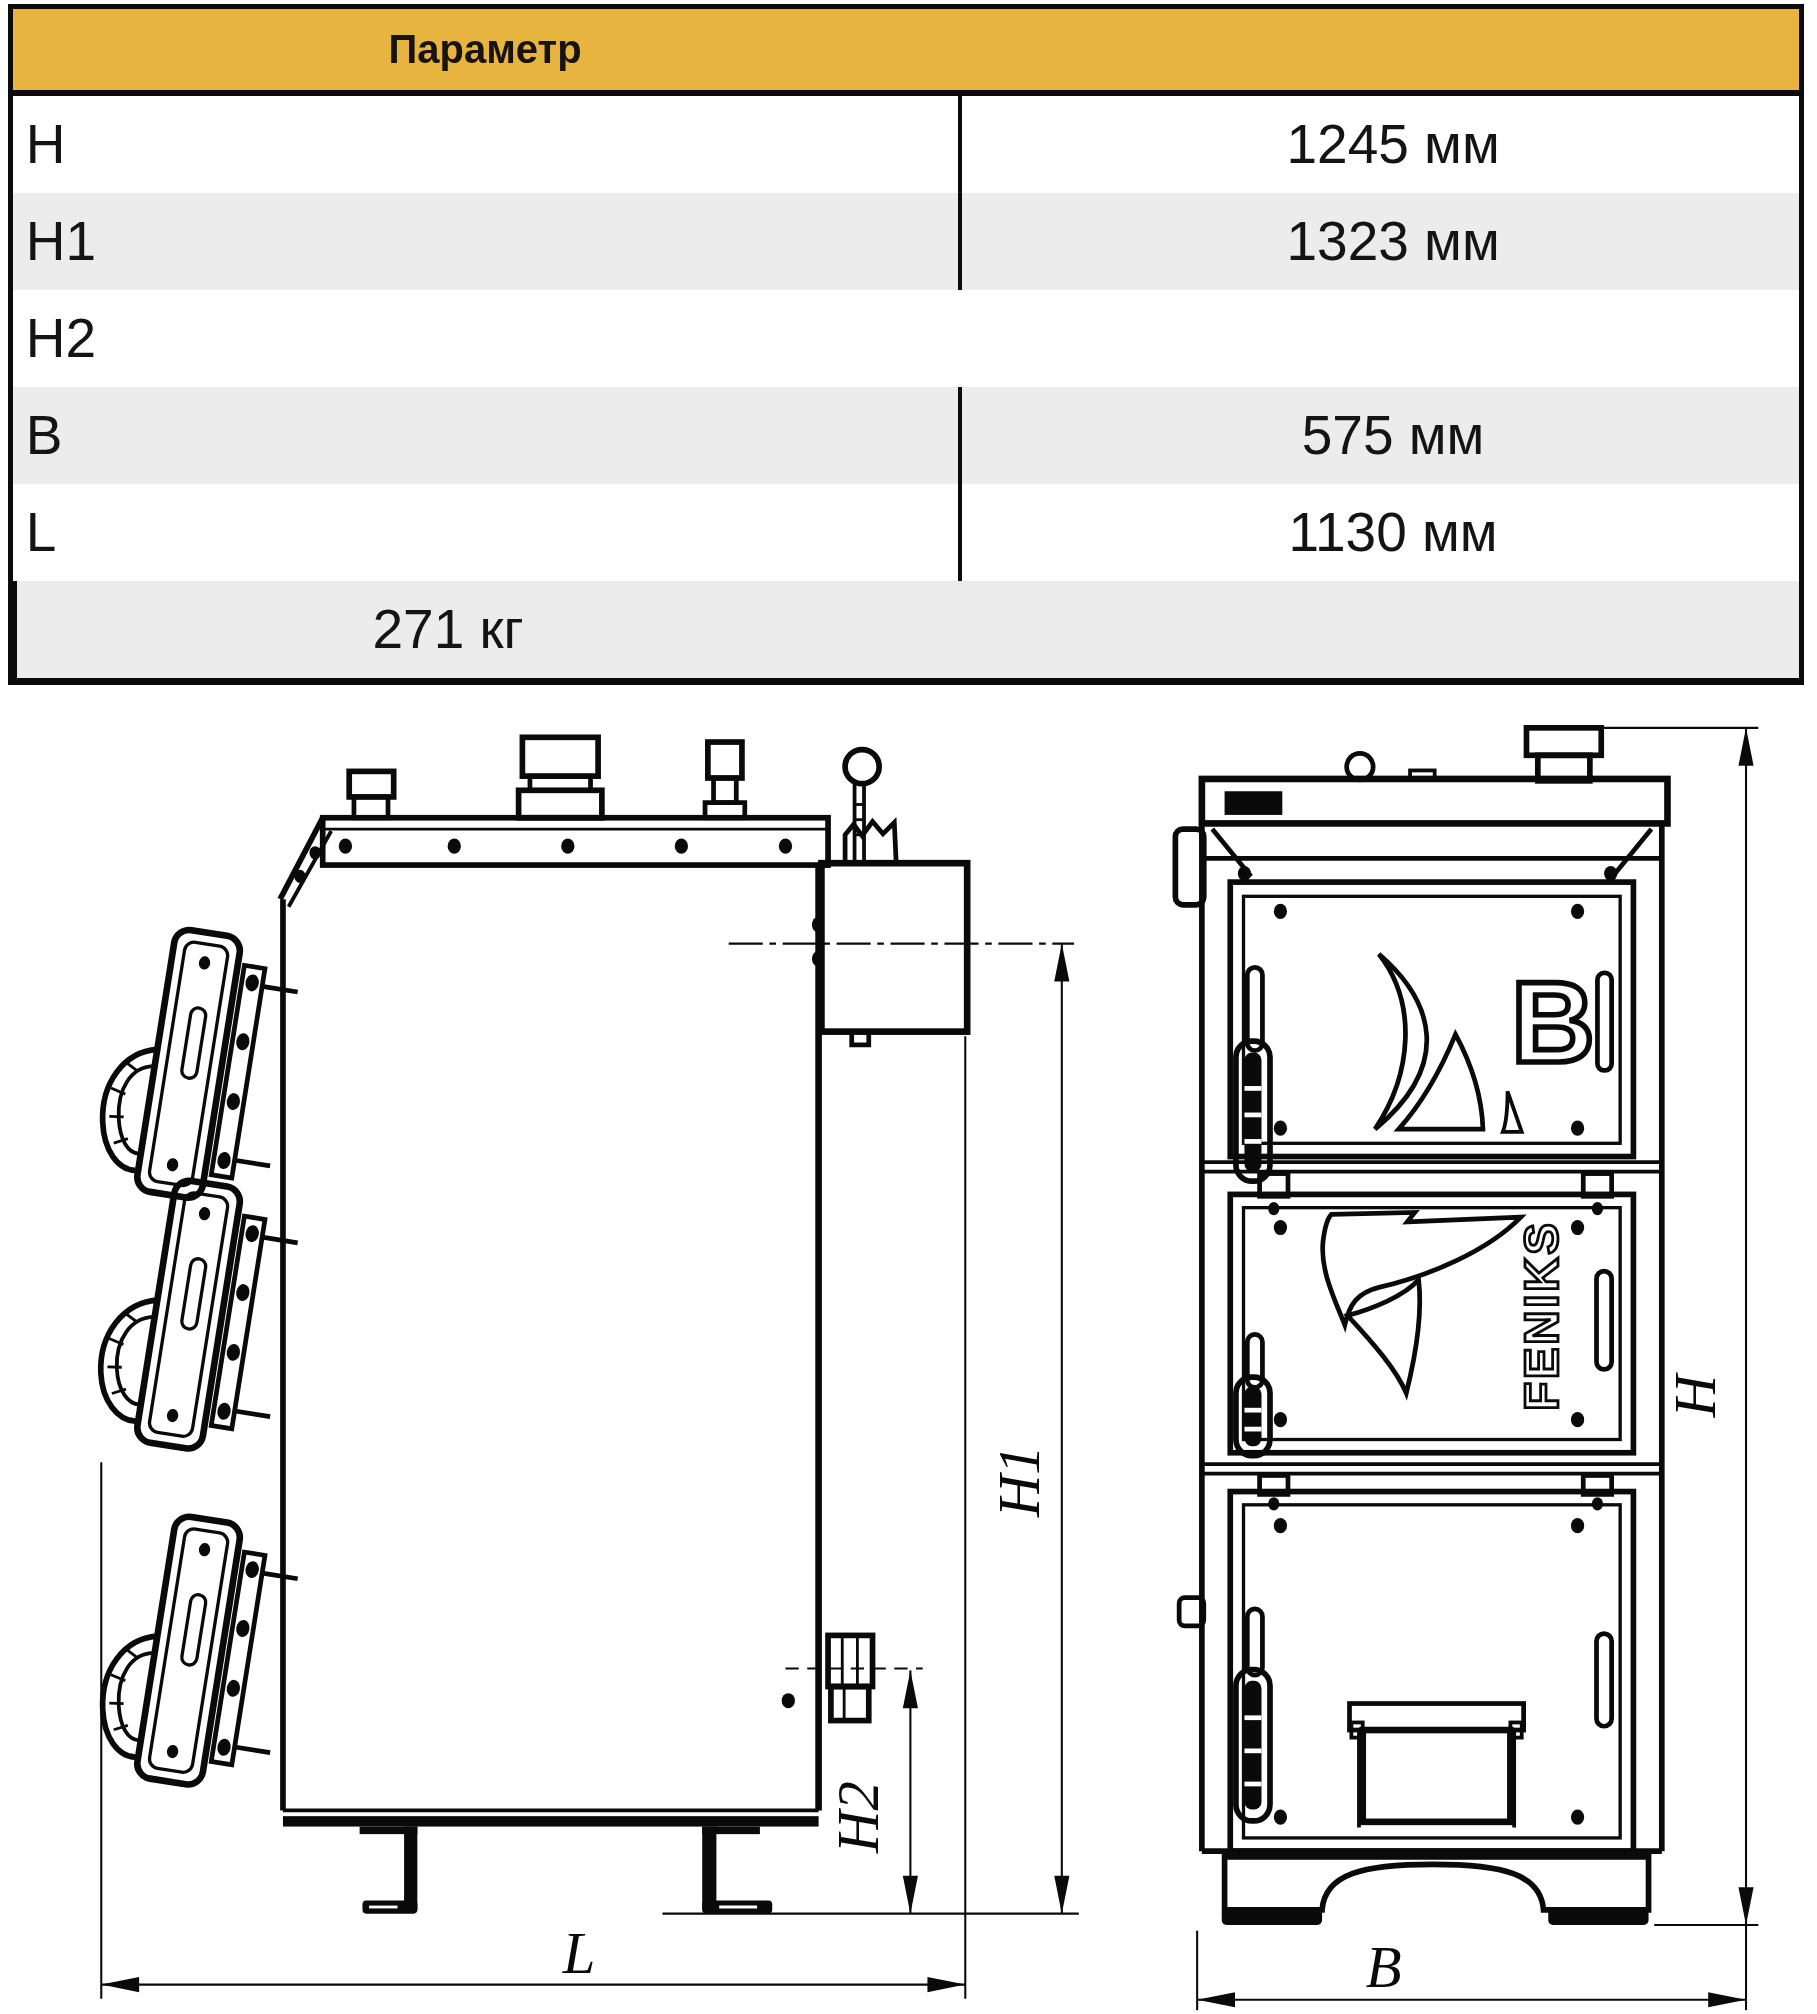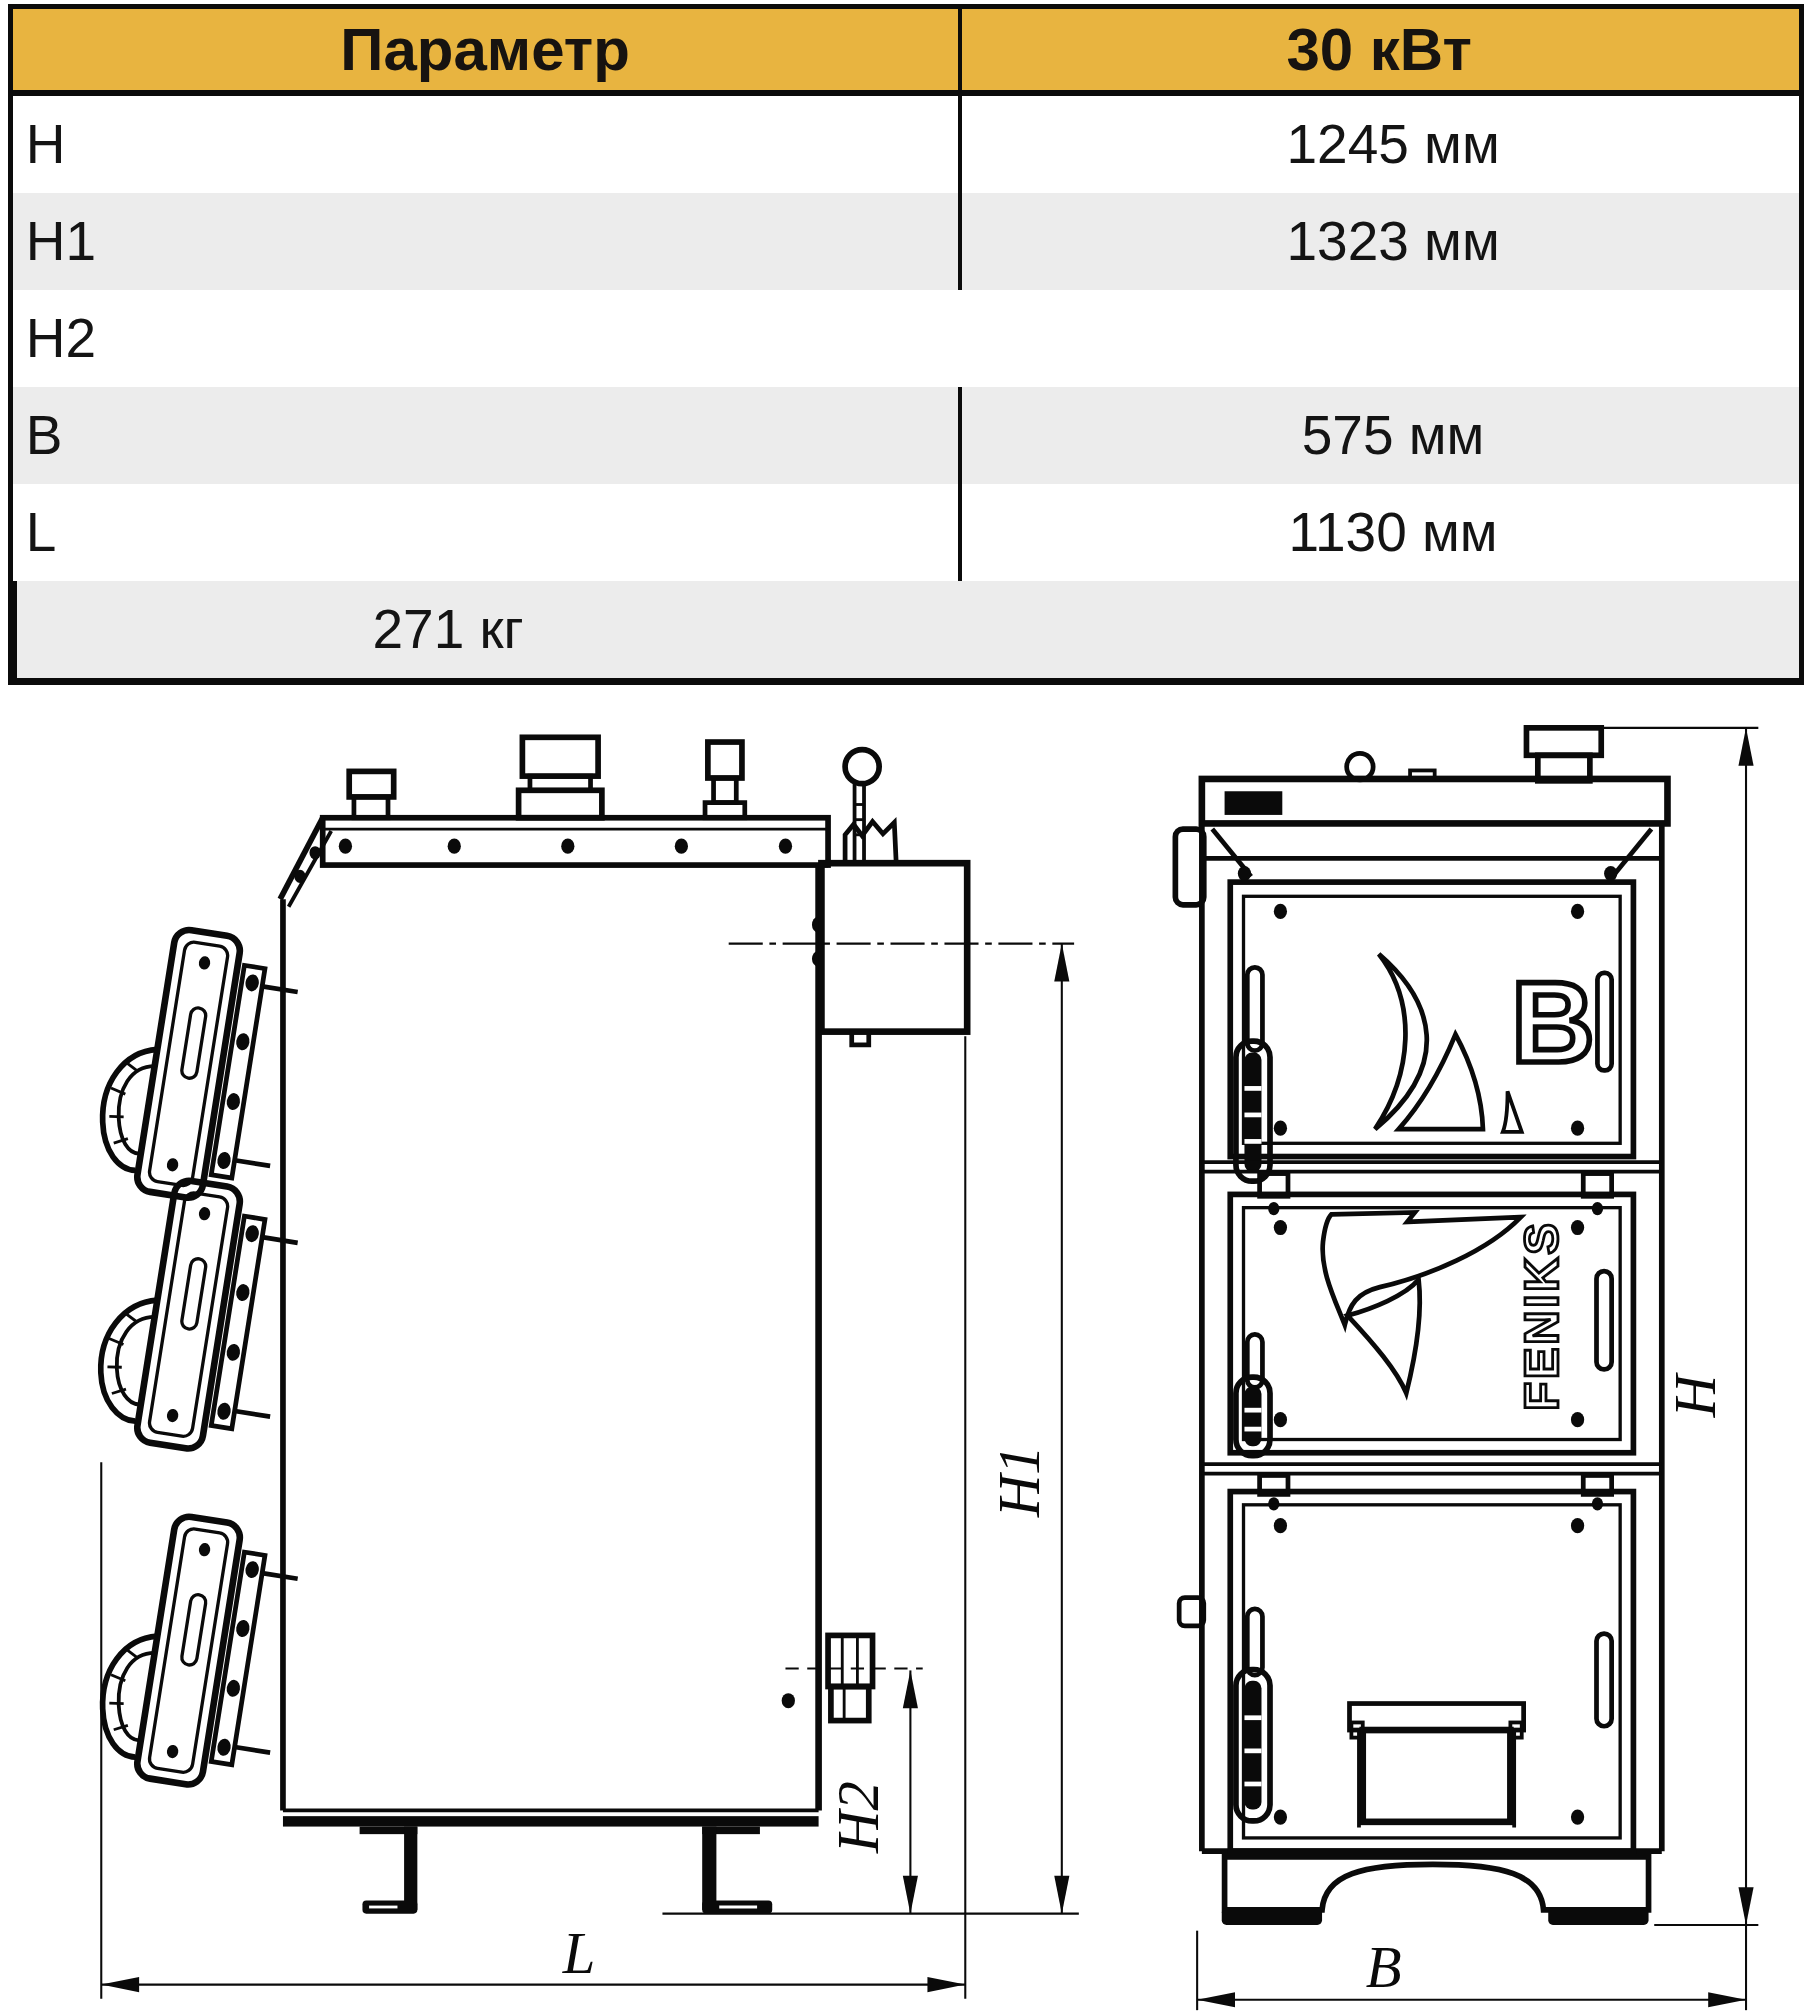--- a/index.html
+++ b/index.html
@@ -7,21 +7,21 @@
          font-family:"Liberation Sans", sans-serif;}
   
   #spec-table{position:absolute;left:7.6px;top:3.8px;width:1796px;
               border:5.7px solid #0b0b0b;border-bottom-width:7.6px;box-sizing:border-box;}
   .thead{display:flex;height:81px;background:#E8B440;border-bottom:6.6px solid #0b0b0b;}
   .trow{display:flex;height:97px;}
   .trow.alt{background:#ECECEC;}
   .tc{display:flex;align-items:center;box-sizing:border-box;color:#141414;font-size:55px;}
   .c1{width:945px;padding-left:13.2px;}
   .c2{width:839px;justify-content:center;border-left:4.7px solid #0b0b0b;padding-left:28px;}
-  .thead .tc{font-weight:bold;font-size:60px;color:#171310;justify-content:center;padding-left:0;}
+  .thead .tc{font-weight:bold;font-size:40px;color:#171310;justify-content:center;padding-left:0;}
   
   #drawing{position:absolute;left:0;top:0;width:1817px;height:2015px;}
   .ln{stroke:#0a0a0a;fill:none;}
   .fillb{fill:#0a0a0a;stroke:none;}
   .dim{stroke:#0a0a0a;stroke-width:2.2;fill:none;}
   .dimlab{font-family:"Liberation Serif", serif;font-style:italic;font-size:62px;fill:#0a0a0a;}
   .logo-b{font-family:"Liberation Sans", sans-serif;font-weight:bold;font-size:122px;
           fill:#ffffff;stroke:#0a0a0a;stroke-width:6px;}
   .logo-feniks{font-family:"Liberation Sans", sans-serif;font-weight:bold;font-size:50px;
           letter-spacing:3px;fill:none;stroke:#0a0a0a;stroke-width:3px;}
@@ -348,21 +348,20 @@
         <polygon class="fillb" points="1265,2113 1305,2105 1305,2121"></polygon>
         <polygon class="fillb" points="1845,2113 1805,2105 1805,2121"></polygon>
         <text class="dimlab" x="1462" y="2100" text-anchor="middle">B</text>
       </g>
     </g>
   </svg>
 
   <div id="spec-table">
     <div class="thead">
       <div class="tc c1">Параметр</div>
-      <div class="tc c2">30 кВт</div>
     </div>
     <div class="trow">
       <div class="tc c1">H</div>
       <div class="tc c2">1245 мм</div>
     </div>
     <div class="trow alt">
       <div class="tc c1">H1</div>
       <div class="tc c2">1323 мм</div>
     </div>
     <div class="trow">

